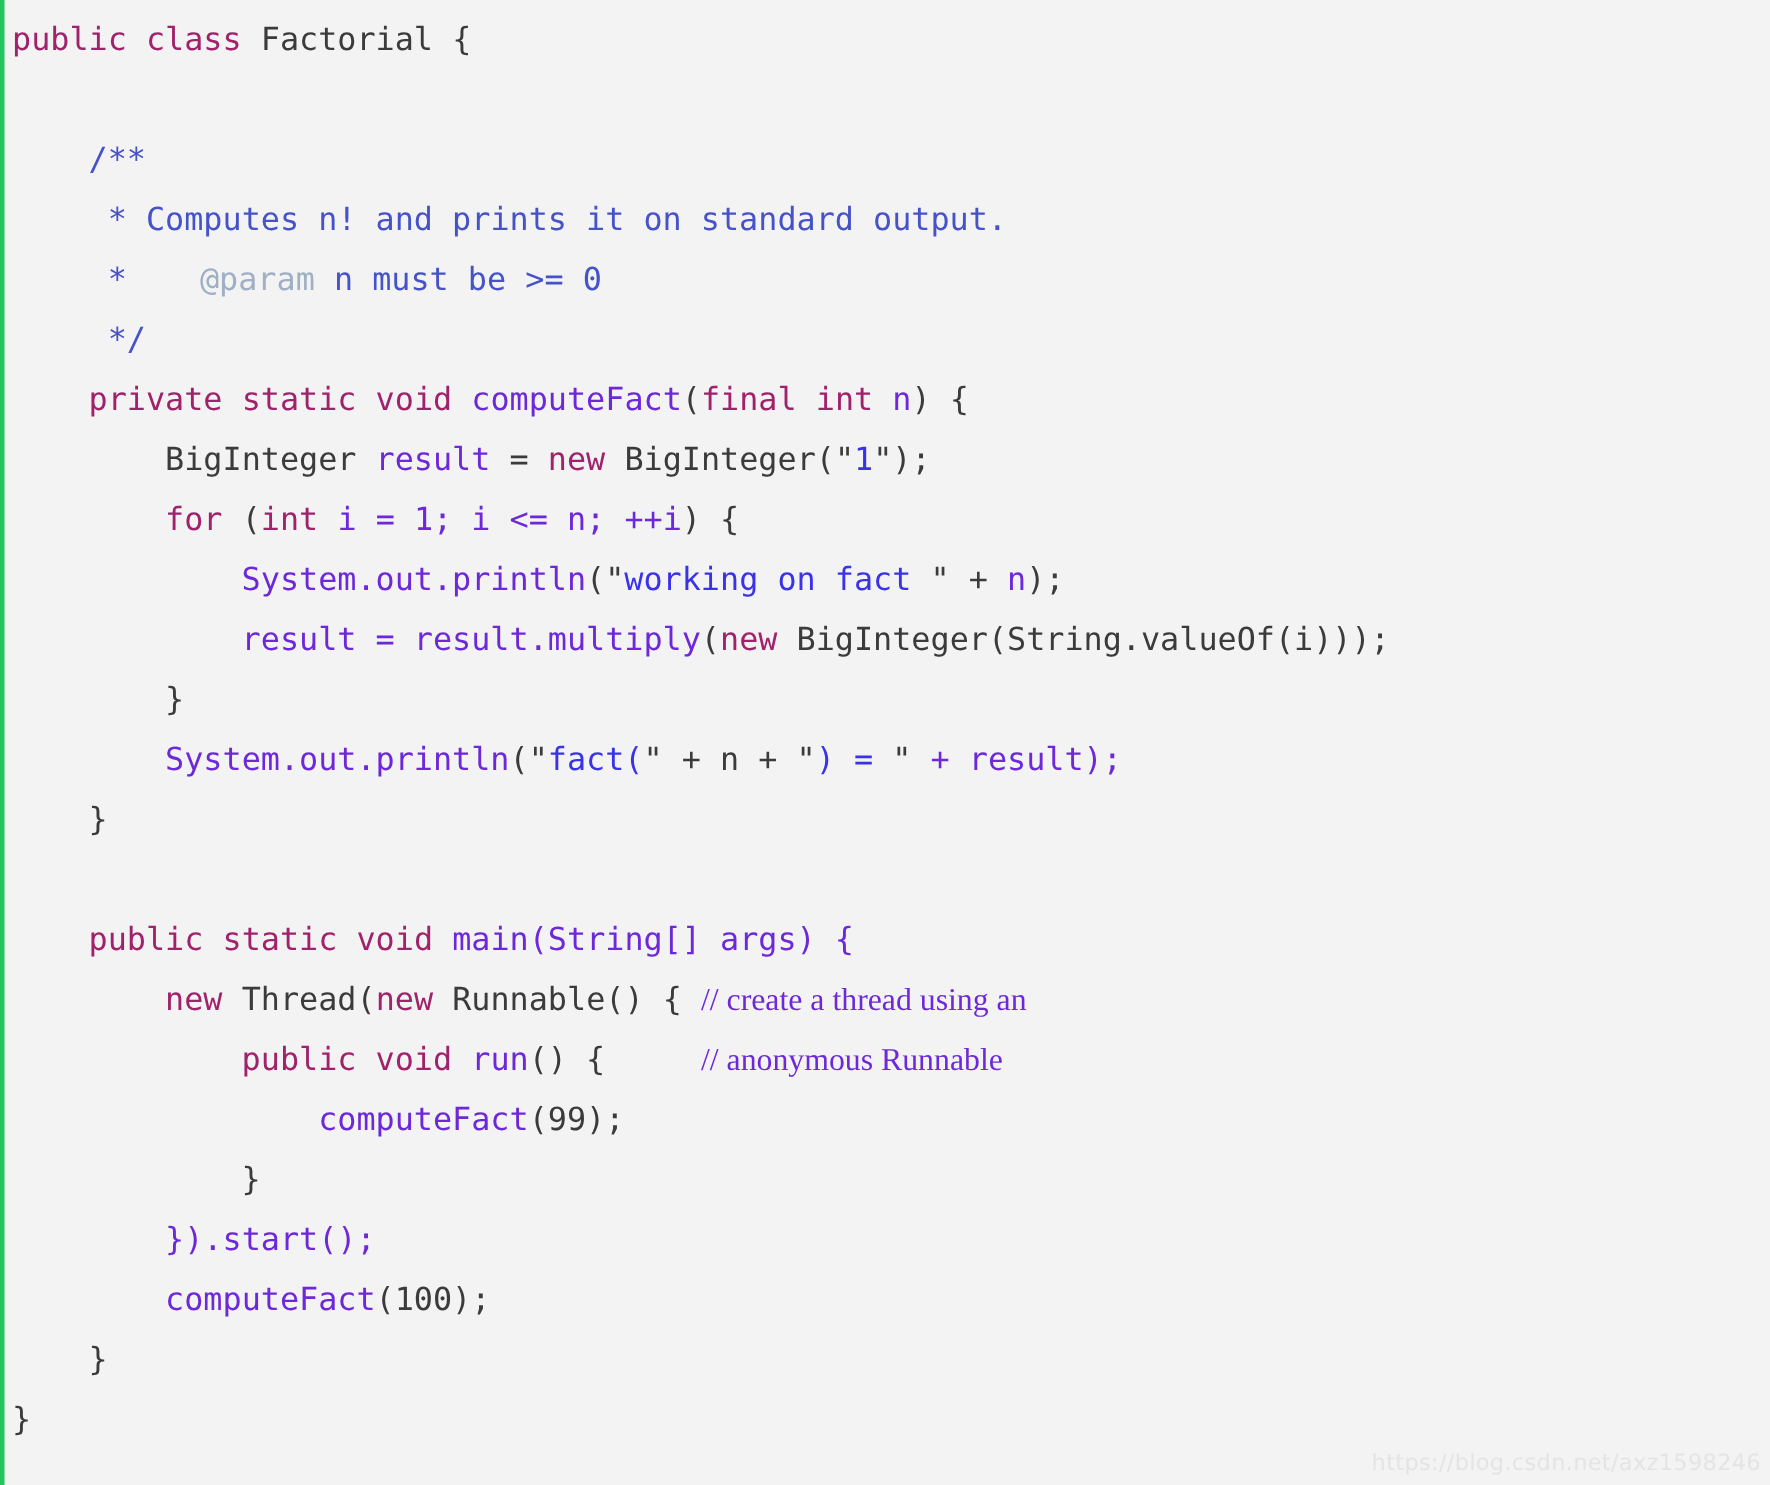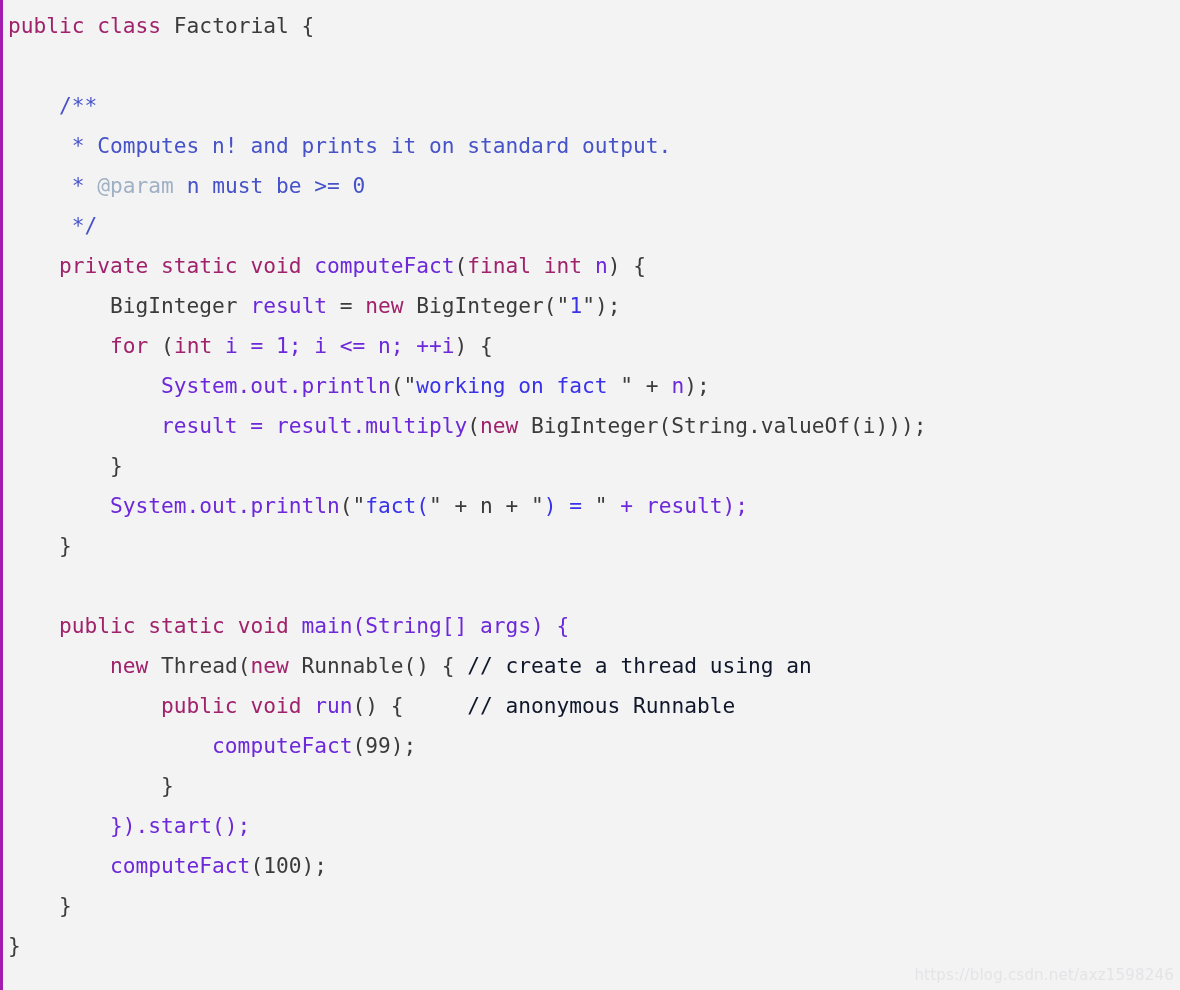--- a/index.html
+++ b/index.html
@@ -8,21 +8,21 @@
     padding: 0;
     background: #ffffff;
   }
   #code-figure {
     position: relative;
     width: 1180px;
     height: 990px;
     background: #f3f3f4;
     overflow: hidden;
     box-sizing: border-box;
-    border-left: 3px solid #a21caf;
+    border-left: 3px solid #22c55e;
   }
   #code-block {
     position: absolute;
     left: 5px;
     top: 6px;
     margin: 0;
     padding: 0;
     font-family: "DejaVu Sans Mono", "Liberation Mono", monospace;
     font-size: 21.2px;
     line-height: 40px;
@@ -33,22 +33,22 @@
   }
   .ln { display: block; height: 40px; }
   
   .kw   { color: #a0226b; }   
   .id   { color: #6d28d9; }   
   .typ  { color: #3b3b3b; }   
   .str  { color: #3a32e8; }   
   .qt   { color: #3b3b3b; }   
   .op   { color: #3b3b3b; }   
   .doc  { color: #4652c8; }   
-  .tag  { color: #9fb0c4; }   
-  .cmt  { color: #0f172a; }   
+  .tag  { color: #9fb0c4; margin-left: 36px; }   
+  .cmt  { color: #6d28d9; font-family: Liberation Serif, serif; }   
   #watermark {
     position: absolute;
     right: 6px;
     bottom: 6px;
     font-family: "DejaVu Sans", "Liberation Sans", sans-serif;
     font-size: 15px;
     color: #e4e4e6;
     letter-spacing: 0.2px;
     user-select: none;
     white-space: nowrap;

